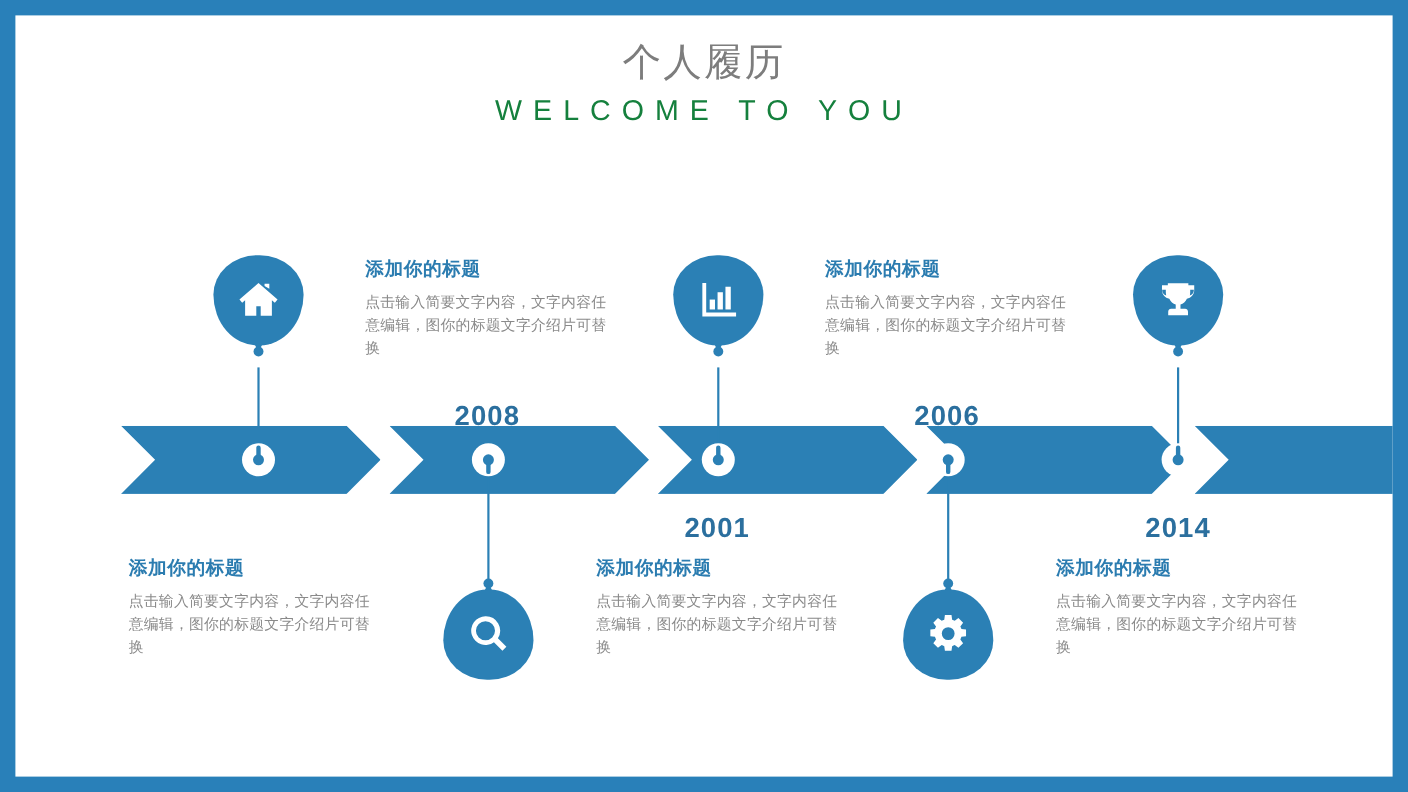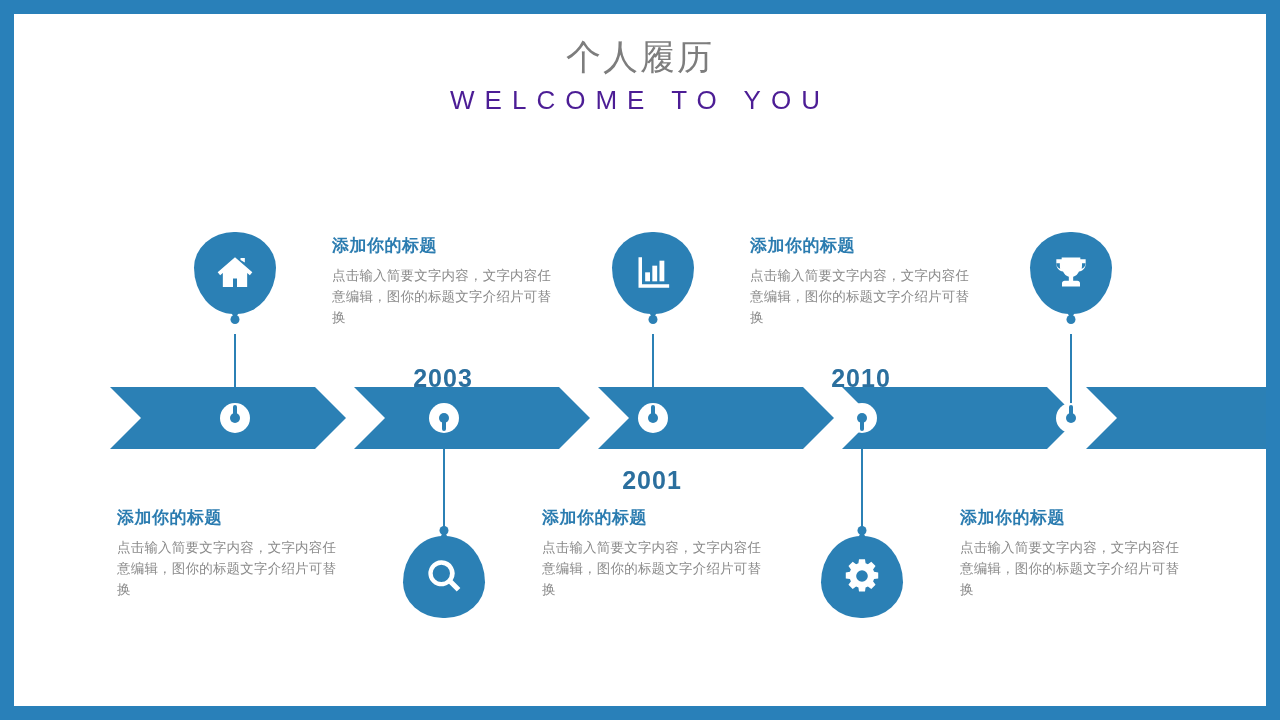--- a/index.html
+++ b/index.html
@@ -36,21 +36,21 @@
     color: #7d7d7d;
     font-weight: 400;
     letter-spacing: 2px;
     line-height: 1.1;
     margin: 0;
     font-family: "DejaVu Sans", "Liberation Sans", sans-serif;
   }
   .title-en {
     margin-top: 8px;
     font-size: 26px;
-    color: #4c1d95;
+    color: #15803d;
     letter-spacing: 10px;
     font-weight: 400;
     font-family: "Liberation Sans", sans-serif;
   }
 
   
   #bar {
     position: absolute;
     left: 96px;
     top: 373px;
@@ -329,23 +329,24 @@
     <div class="tail"></div>
     <div class="drop"></div>
     <div class="nib"></div>
     <div class="glyph">
       <svg viewBox="0 0 24 24" aria-hidden="true">
         <path d="M10.2 1.9h3.6l.35 2.5c.5.16.97.36 1.4.6l2.03-1.5 2.55 2.55-1.5 2.03c.24.43.44.9.6 1.4l2.5.35v3.6l-2.5.35c-.16.5-.36.97-.6 1.4l1.5 2.03-2.55 2.55-2.03-1.5c-.43.24-.9.44-1.4.6l-.35 2.5h-3.6l-.35-2.5c-.5-.16-.97-.36-1.4-.6l-2.03 1.5-2.55-2.55 1.5-2.03c-.24-.43-.44-.9-.6-1.4l-2.5-.35v-3.6l2.5-.35c.16-.5.36-.97.6-1.4l-1.5-2.03 2.55-2.55 2.03 1.5c.43-.24.9-.44 1.4-.6l.35-2.5ZM12 8.5a3.5 3.5 0 1 0 0 7 3.5 3.5 0 0 0 0-7Z"></path>
       </svg>
     </div>
   </div>
 
-  <div class="year" style="left:349px; top:350px;">2003</div>
+  <div class="year" style="left:349px; top:350px;">2008</div>
   <div class="year" style="left:558px; top:452px;">2001</div>
-  <div class="year" style="left:767px; top:350px;">2010</div>
+  <div class="year" style="left:767px; top:350px;">2006</div>
+  <div class="year" style="left:977px; top:452px;">2014</div>
 
   <div class="block" style="left:103px; top:492px;">
     <div class="bt">添加你的标题</div>
     <div class="bd">点击输入简要文字内容，文字内容任意编辑，图你的标题文字介绍片可替换</div>
   </div>
   <div class="block" style="left:528px; top:492px;">
     <div class="bt">添加你的标题</div>
     <div class="bd">点击输入简要文字内容，文字内容任意编辑，图你的标题文字介绍片可替换</div>
   </div>
   <div class="block" style="left:946px; top:492px;">

